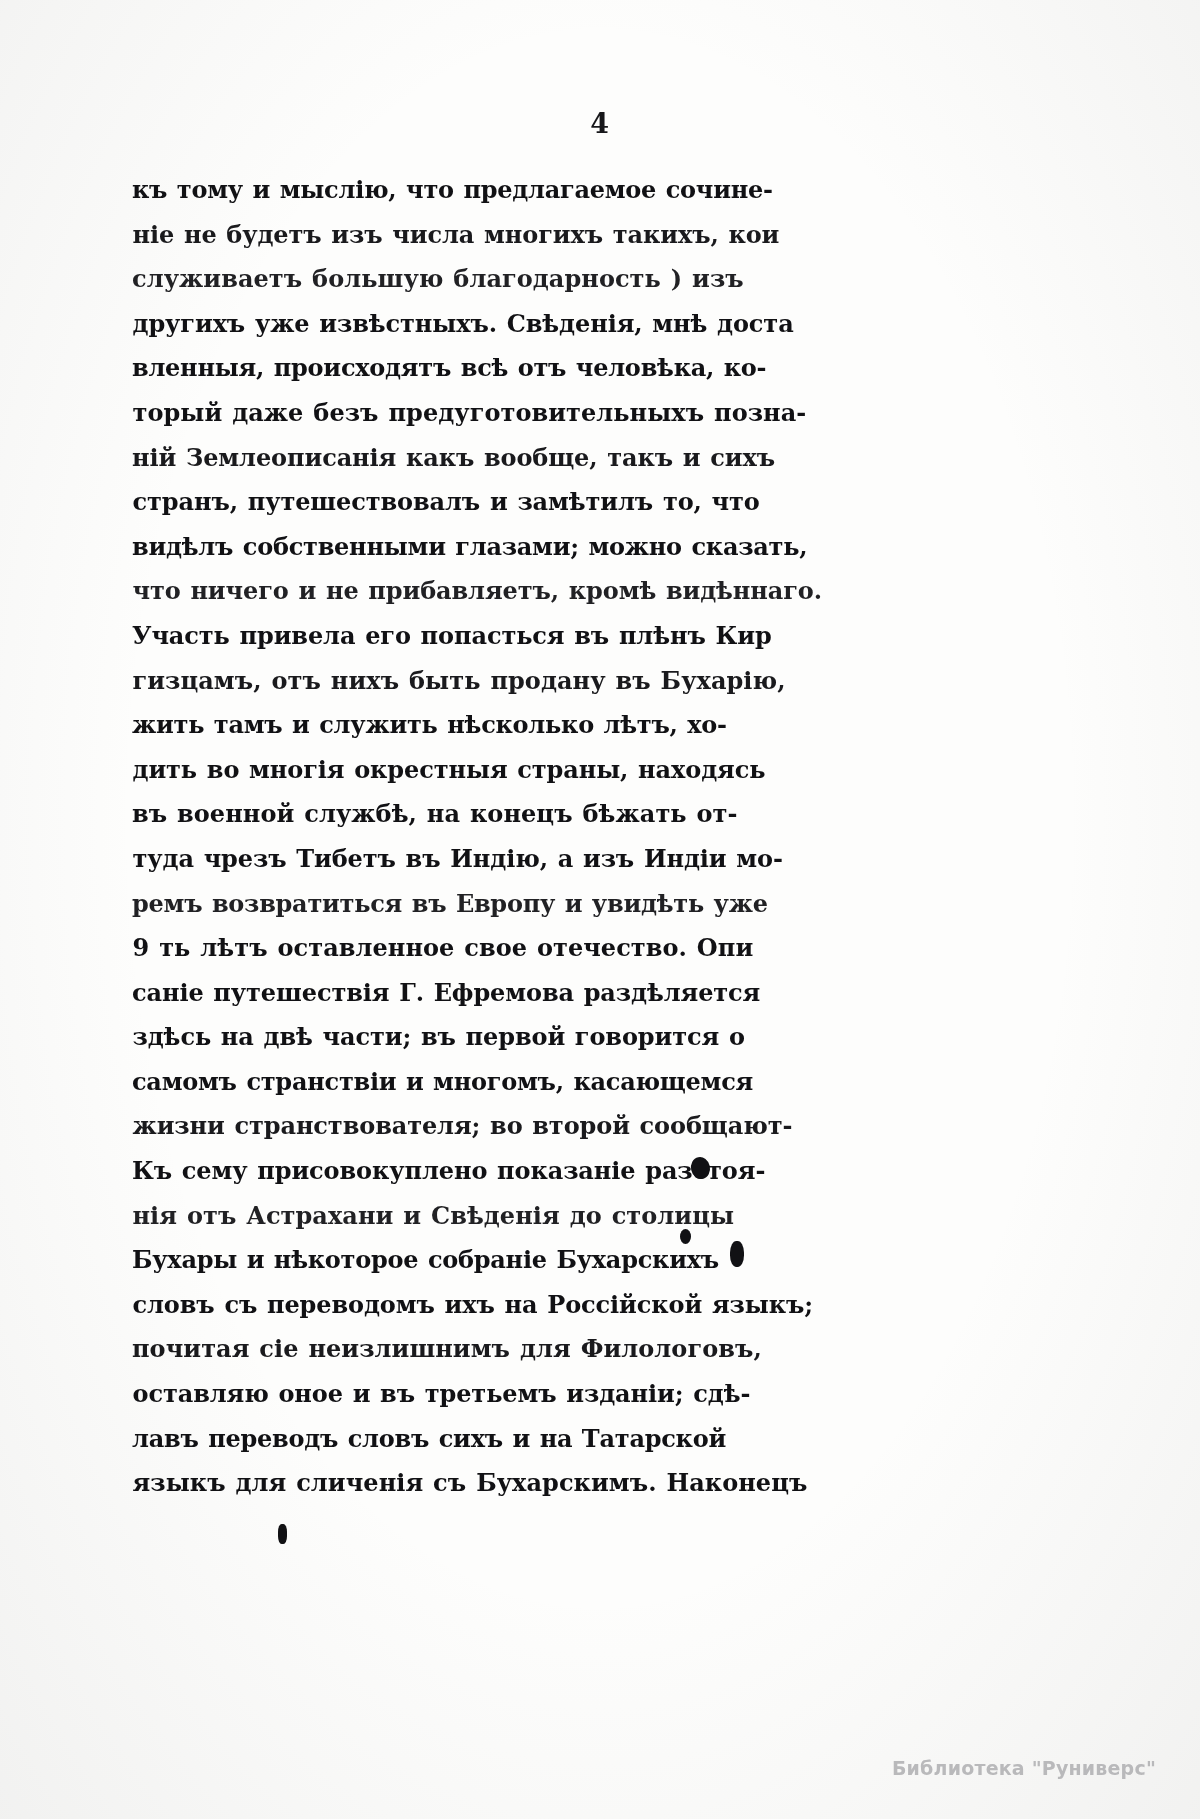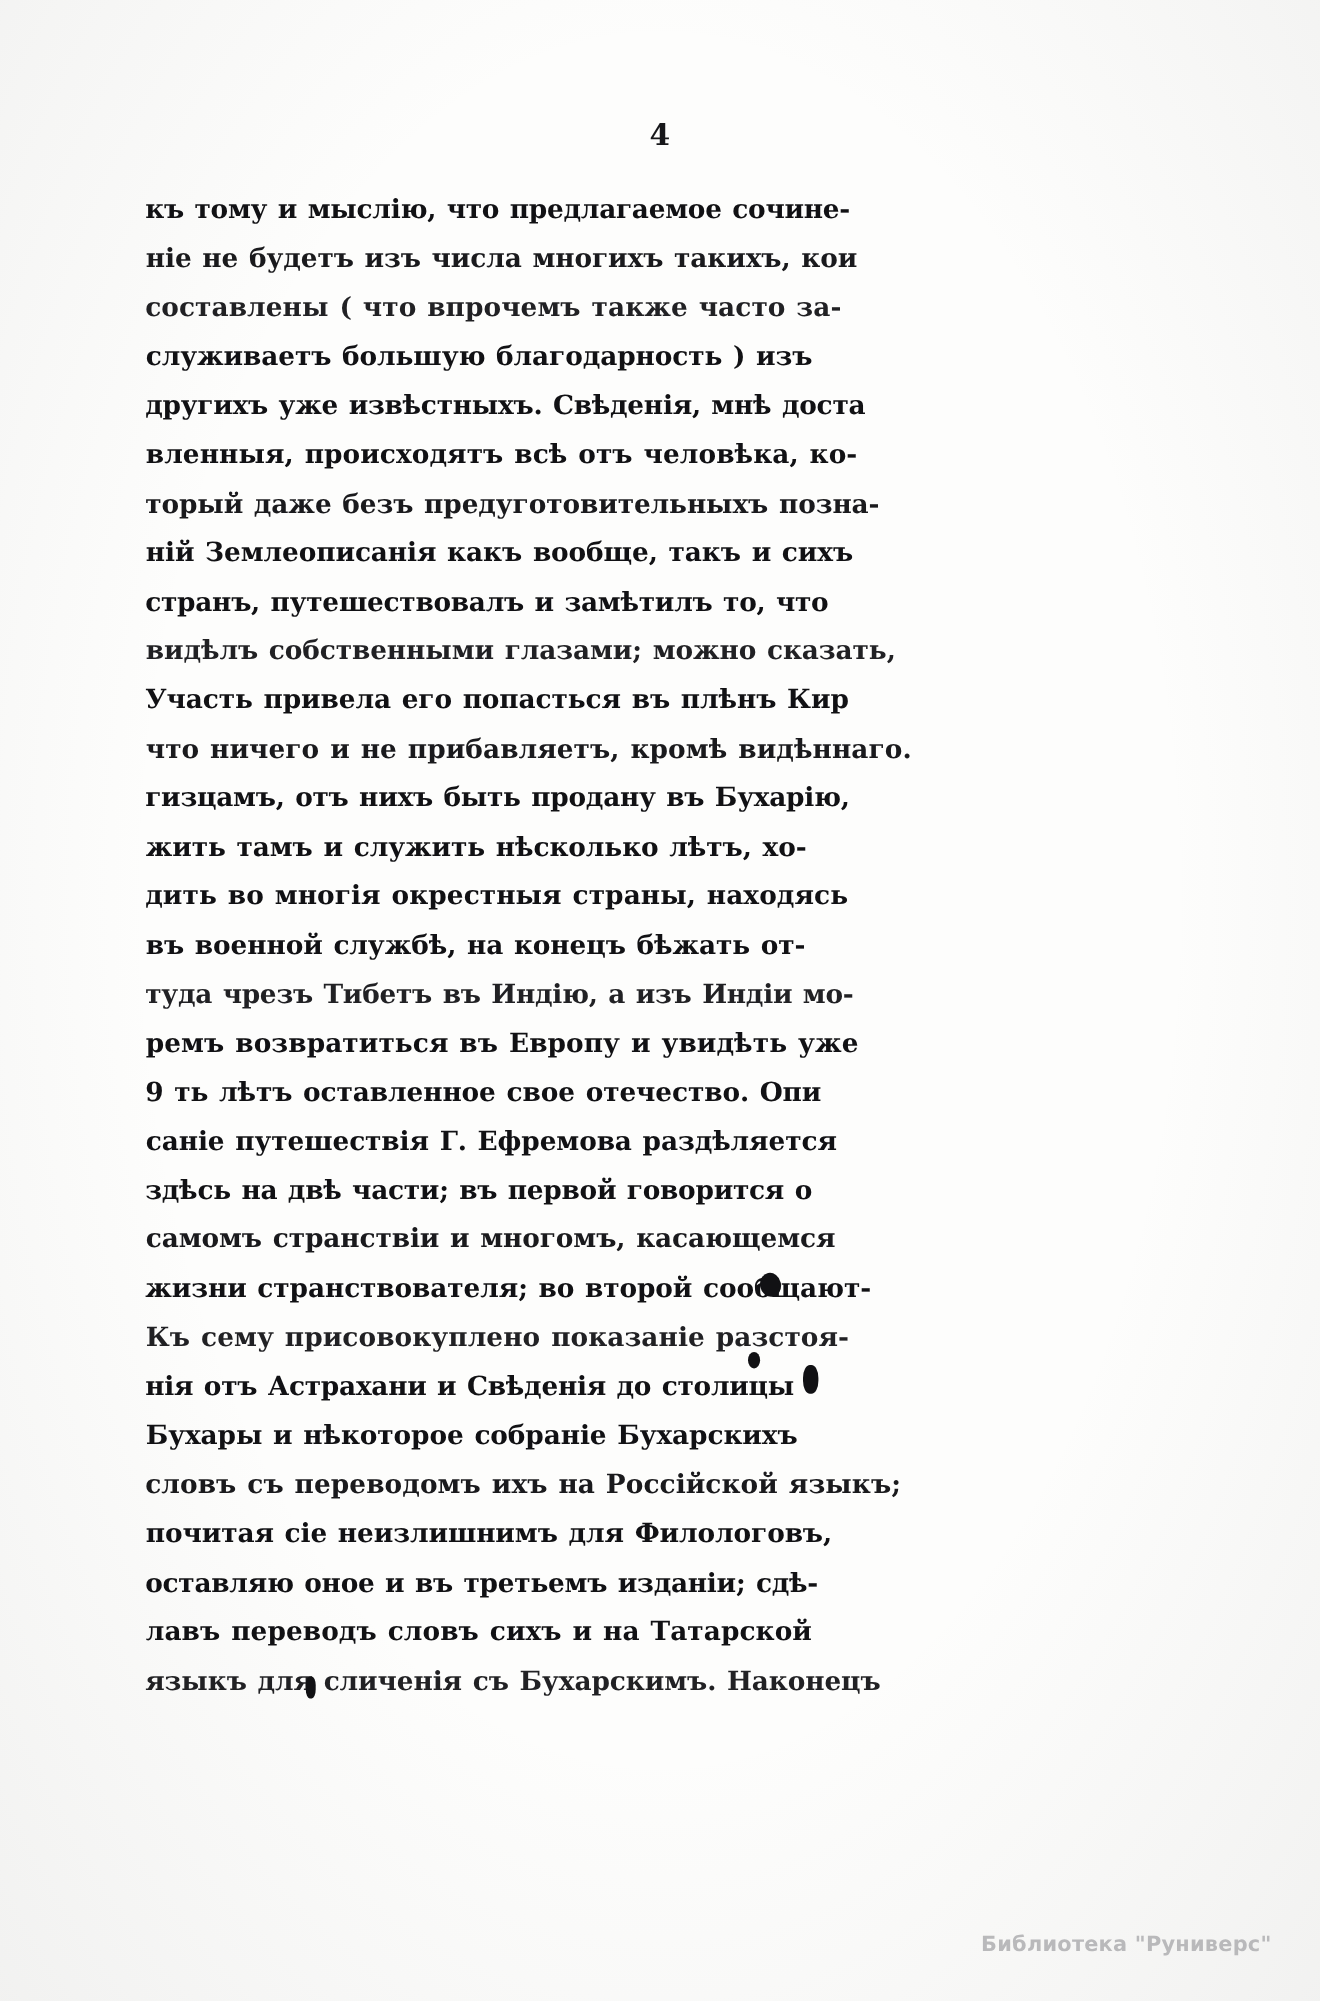--- a/index.html
+++ b/index.html
@@ -96,30 +96,29 @@
 </head>
 <body>
 
 <div class="page">
 
   <div class="page-number">4</div>
 
   <div class="body-text">
     <span class="ln">къ тому и мыслію, что предлагаемое сочине-</span>
     <span class="ln">ніе не будетъ изъ числа многихъ такихъ, кои</span>
-    <span class="ln">составлены ( что впрочемъ также часто за-</span>
     <span class="ln">служиваетъ большую благодарность ) изъ</span>
     <span class="ln">другихъ уже извѣстныхъ. Свѣденія, мнѣ доста</span>
     <span class="ln">вленныя, происходятъ всѣ отъ человѣка, ко-</span>
     <span class="ln">торый даже безъ предуготовительныхъ позна-</span>
     <span class="ln">ній Землеописанія какъ вообще, такъ и сихъ</span>
     <span class="ln">странъ, путешествовалъ и замѣтилъ то, что</span>
     <span class="ln">видѣлъ собственными глазами; можно сказать,</span>
+    <span class="ln">что ничего и не прибавляетъ, кромѣ видѣннаго.</span>
     <span class="ln">Участь привела его попасться въ плѣнъ Кир</span>
-    <span class="ln">что ничего и не прибавляетъ, кромѣ видѣннаго.</span>
     <span class="ln">гизцамъ, отъ нихъ быть продану въ Бухарію,</span>
     <span class="ln">жить тамъ и служить нѣсколько лѣтъ, хо-</span>
     <span class="ln">дить во многія окрестныя страны, находясь</span>
     <span class="ln">въ военной службѣ, на конецъ бѣжать от-</span>
     <span class="ln">туда чрезъ Тибетъ въ Индію, а изъ Индіи мо-</span>
     <span class="ln">ремъ возвратиться въ Европу и увидѣть уже</span>
     <span class="ln">9 ть лѣтъ оставленное свое отечество. Опи</span>
     <span class="ln">саніе путешествія Г. Ефремова раздѣляется</span>
     <span class="ln">здѣсь на двѣ части; въ первой говорится о</span>
     <span class="ln">самомъ странствіи и многомъ, касающемся</span>

